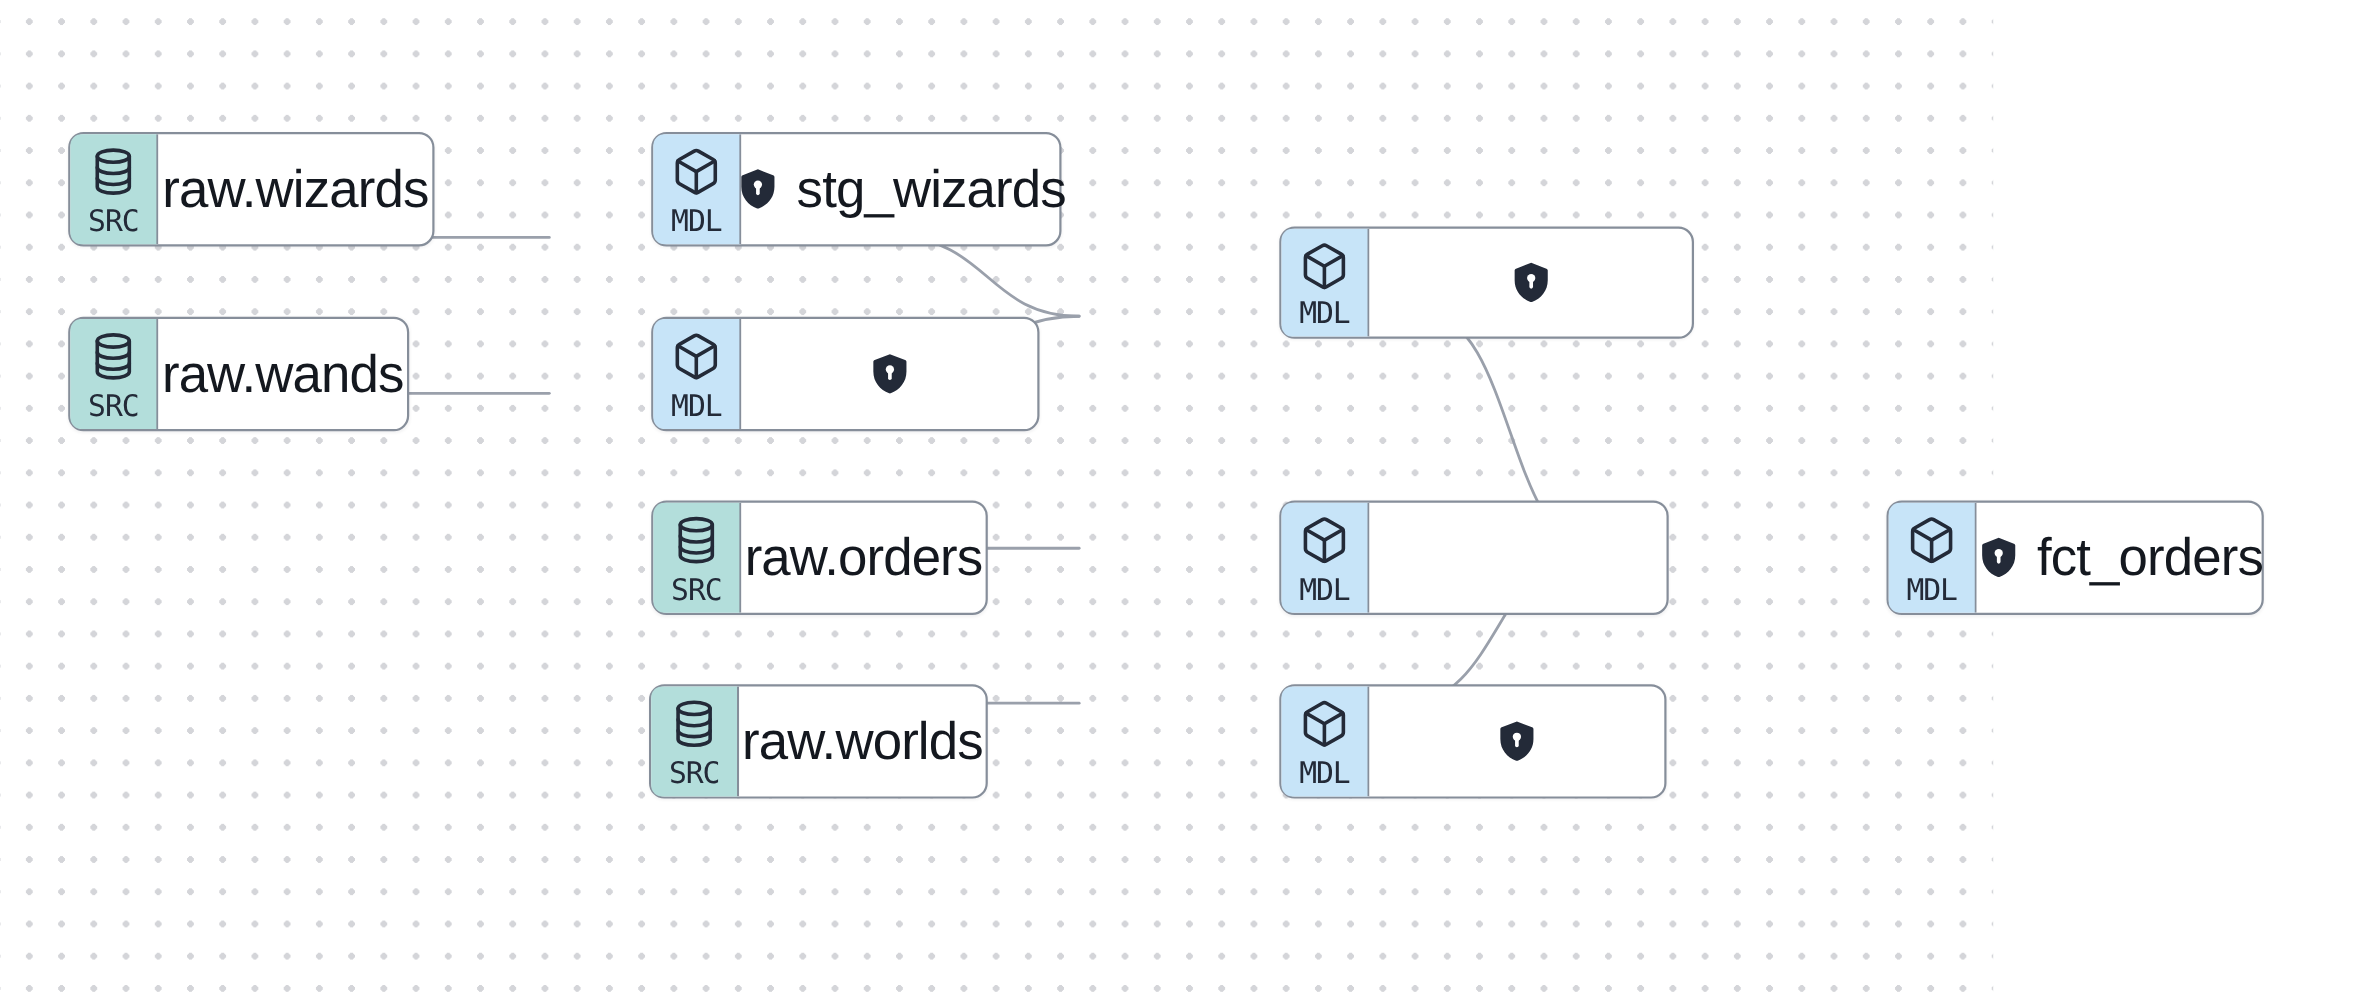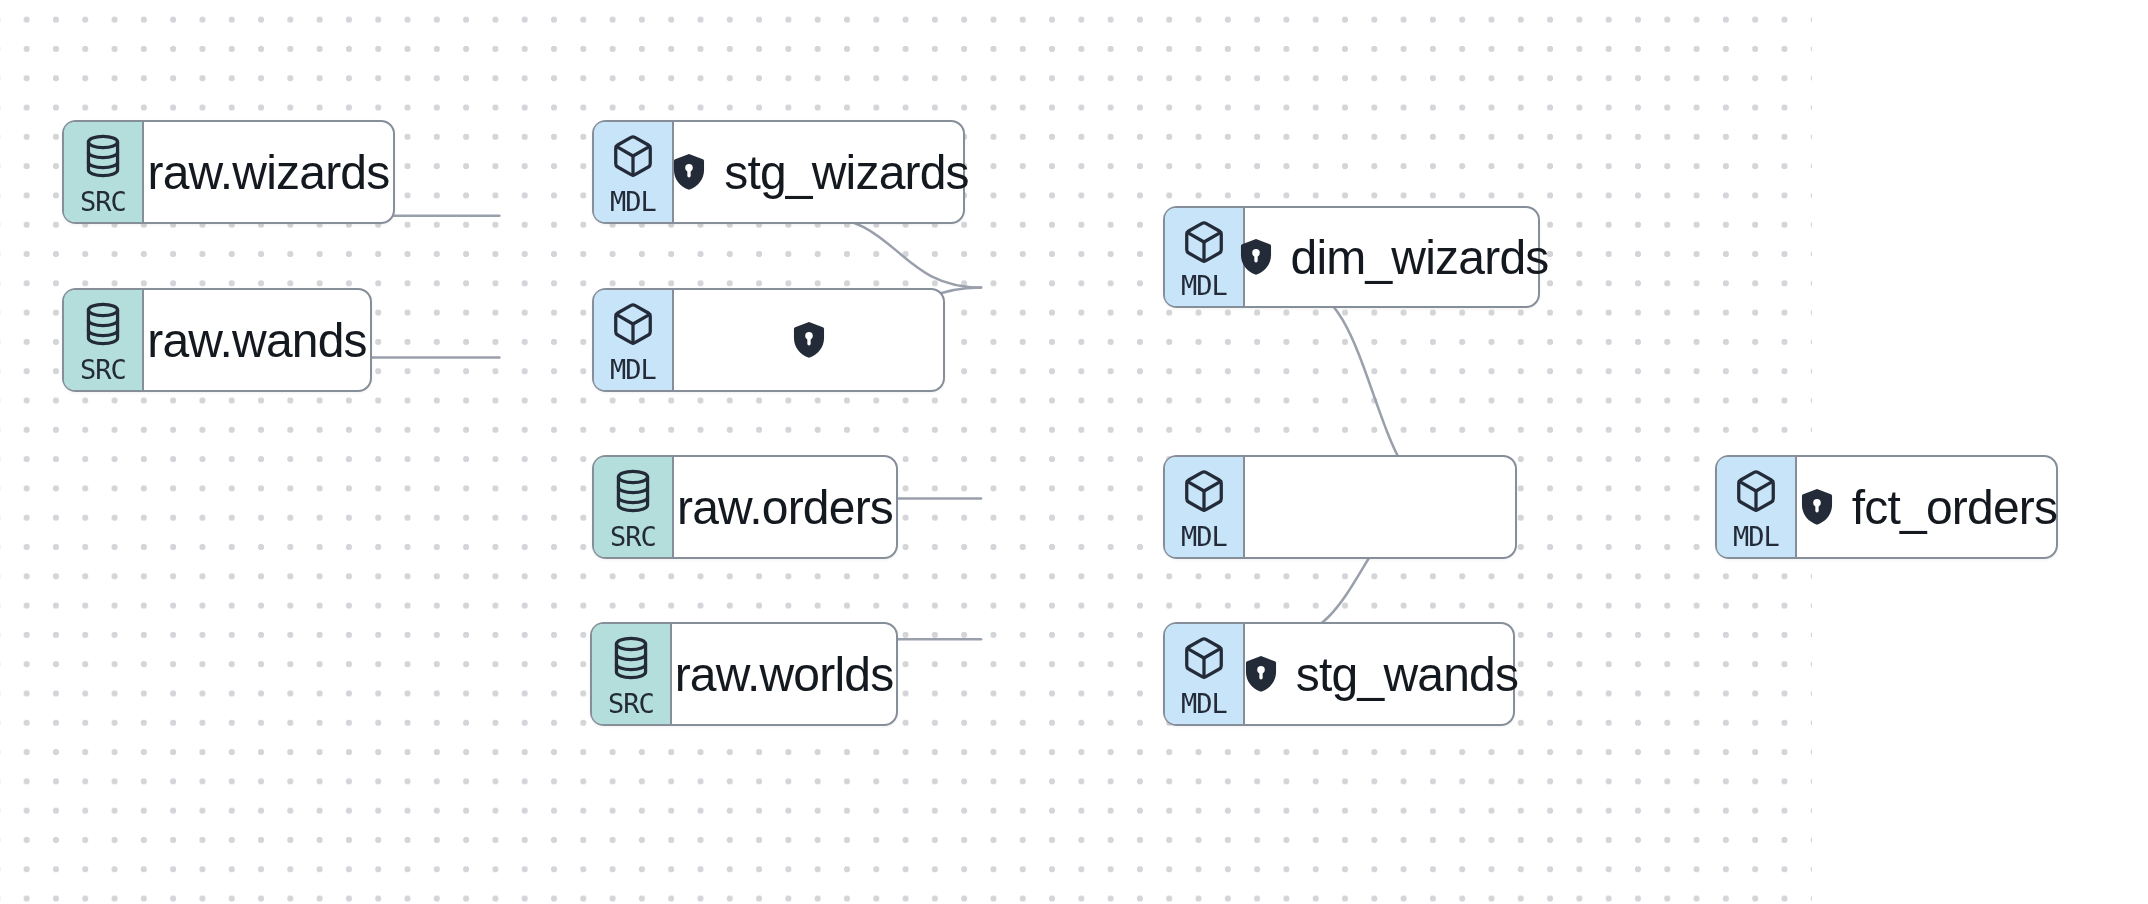--- a/index.html
+++ b/index.html
@@ -189,21 +189,20 @@
           <span class="badge-label">MDL</span>
         </div>
         <div class="body">
           <span class="shield">
             <svg viewBox="0 0 24 24" fill="currentColor">
               <path d="M12 1.7l7.9 3c.4.15.7.55.7 1v5c0 5.5-3.5 9.5-8.2 11.3-.25.1-.55.1-.8 0C6.9 20.2 3.4 16.2 3.4 10.7v-5c0-.45.3-.85.7-1L12 1.7z"></path>
               <circle cx="12" cy="9.6" r="2.15" fill="#ffffff"></circle>
               <rect x="11.05" y="10.6" width="1.9" height="4.5" rx="0.95" fill="#ffffff"></rect>
             </svg>
           </span>
-          <span class="label">stg_wands</span>
         </div>
       </div>
       <div class="node" style="left: 1163px; top: 206px; width: 377px; height: 102px;">
         <div class="badge" style="background: rgb(199, 228, 248);">
           <span class="badge-icon">
             <svg viewBox="0 0 24 24" fill="none" stroke="currentColor" stroke-width="1.7" stroke-linecap="round" stroke-linejoin="round">
               <path d="M21 16V8a2 2 0 0 0-1-1.73l-7-4a2 2 0 0 0-2 0l-7 4A2 2 0 0 0 3 8v8a2 2 0 0 0 1 1.73l7 4a2 2 0 0 0 2 0l7-4A2 2 0 0 0 21 16z"></path>
               <polyline points="3.27 6.96 12 12.01 20.73 6.96"></polyline>
               <line x1="12" y1="22.08" x2="12" y2="12"></line>
             </svg>
@@ -211,21 +210,20 @@
           <span class="badge-label">MDL</span>
         </div>
         <div class="body">
           <span class="shield">
             <svg viewBox="0 0 24 24" fill="currentColor">
               <path d="M12 1.7l7.9 3c.4.15.7.55.7 1v5c0 5.5-3.5 9.5-8.2 11.3-.25.1-.55.1-.8 0C6.9 20.2 3.4 16.2 3.4 10.7v-5c0-.45.3-.85.7-1L12 1.7z"></path>
               <circle cx="12" cy="9.6" r="2.15" fill="#ffffff"></circle>
               <rect x="11.05" y="10.6" width="1.9" height="4.5" rx="0.95" fill="#ffffff"></rect>
             </svg>
           </span>
-          <span class="label">dim_wizards</span>
         </div>
       </div>
       <div class="node" style="left: 1715px; top: 455px; width: 343px; height: 104px;">
         <div class="badge" style="background: rgb(199, 228, 248);">
           <span class="badge-icon">
             <svg viewBox="0 0 24 24" fill="none" stroke="currentColor" stroke-width="1.7" stroke-linecap="round" stroke-linejoin="round">
               <path d="M21 16V8a2 2 0 0 0-1-1.73l-7-4a2 2 0 0 0-2 0l-7 4A2 2 0 0 0 3 8v8a2 2 0 0 0 1 1.73l7 4a2 2 0 0 0 2 0l7-4A2 2 0 0 0 21 16z"></path>
               <polyline points="3.27 6.96 12 12.01 20.73 6.96"></polyline>
               <line x1="12" y1="22.08" x2="12" y2="12"></line>
             </svg>

